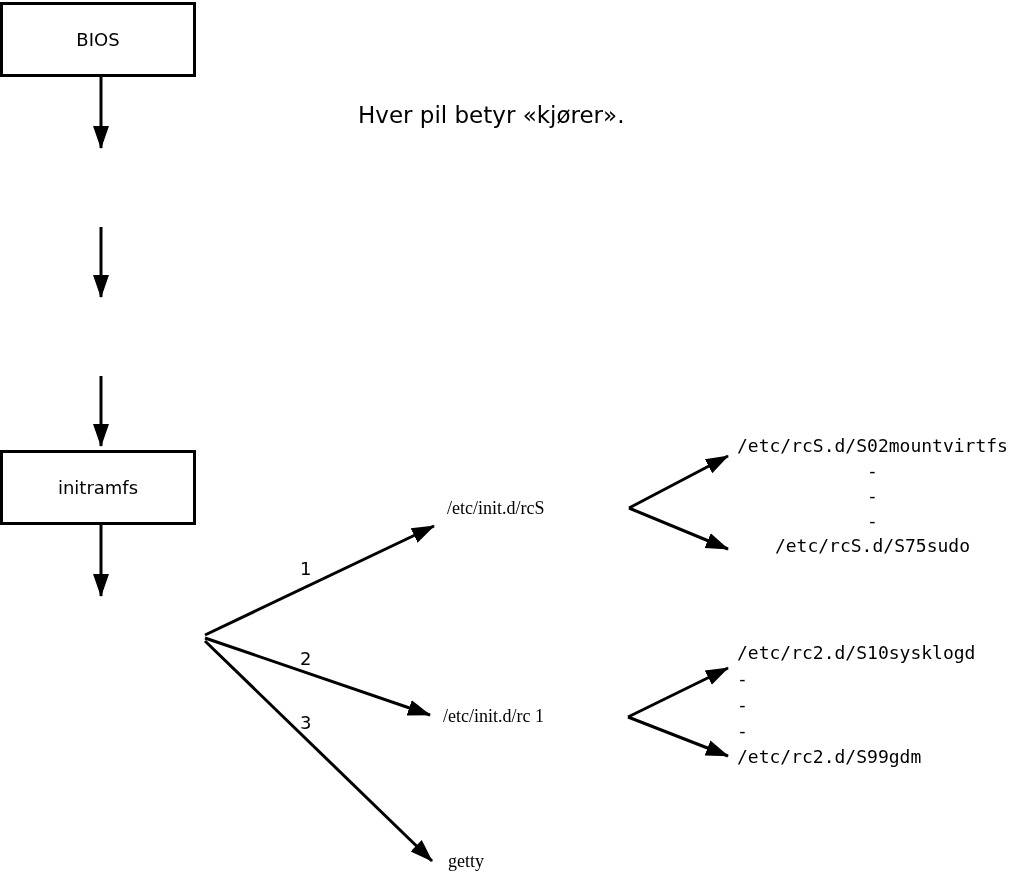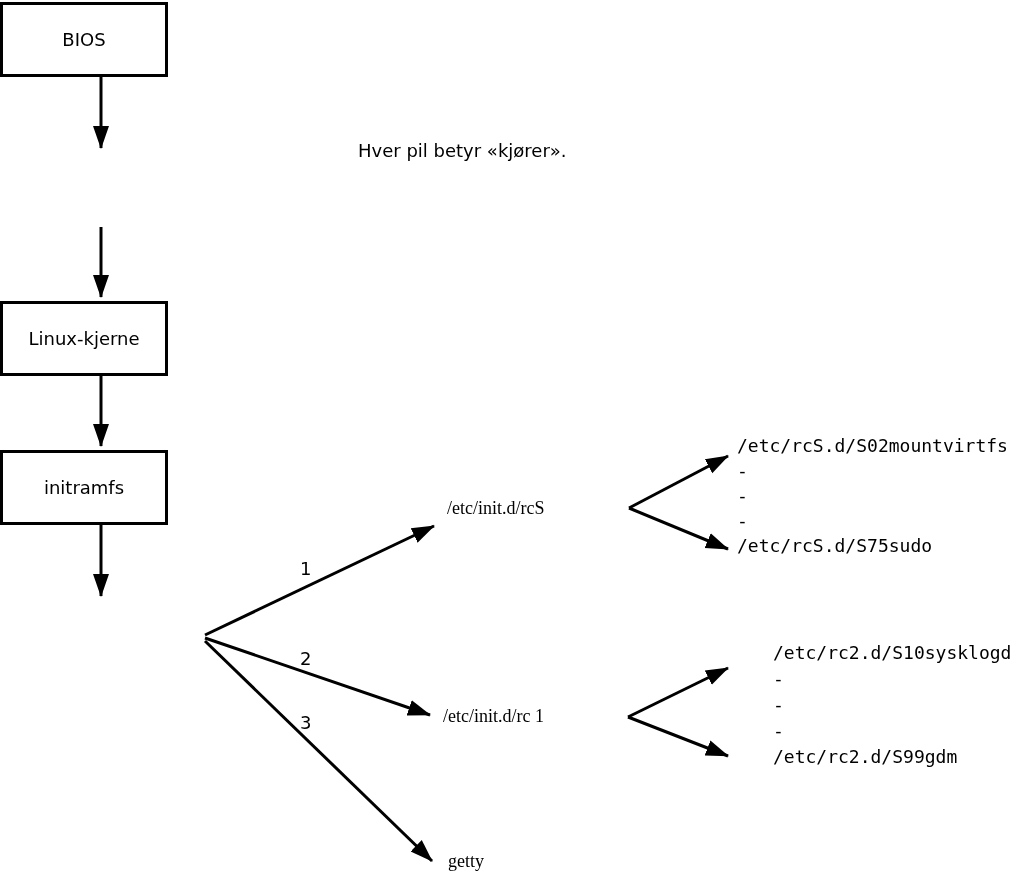--- a/index.html
+++ b/index.html
@@ -14,58 +14,57 @@
   }
   .arrow-layer {
     position: absolute;
     left: 0; top: 0;
     width: 1024px; height: 875px;
   }
   .arrow-layer line { stroke: currentColor; stroke-width: 3; }
   .box {
     position: absolute;
     left: 0;
-    width: 168px;
+    width: 196px;
     height: 75px;
     box-sizing: border-box;
     border: 3px solid currentColor;
     background: var(--bg, #ffffff);
     display: flex;
     align-items: center;
     justify-content: center;
     font-size: 18px;
   }
   .note {
     position: absolute;
     left: 358px; top: 103px;
-    font-size: 18px;
+    font-size: 23px;
     line-height: 24px;
     white-space: pre;
-    margin-top: 36px;
   }
   .num {
     position: absolute;
     font-size: 18px;
     line-height: 22px;
   }
   .mono {
     position: absolute;
     font-family: Liberation Serif, serif;
     font-size: 18px;
     line-height: 24px;
     white-space: pre;
   }
   .script-block { position: absolute; }
   .script-block .script-line {
     font-family: "DejaVu Sans Mono", "Liberation Mono", monospace;
     font-size: 18px;
     white-space: pre;
   }
-  .block-rcS .script-line { height: 25px; line-height: 25px; }
-  .block-rc2 .script-line { height: 26px; line-height: 26px; margin-left: 36px; }
+  .block-rcS .script-line { height: 25px; line-height: 25px; text-align: center; }
+  .block-rc2 .script-line { height: 26px; line-height: 26px; }
 </style>
 </head>
 <body>
 
 <div class="canvas">
 
   <svg class="arrow-layer" viewBox="0 0 1024 875" xmlns="http://www.w3.org/2000/svg">
     <defs>
       <marker id="head" markerUnits="userSpaceOnUse" markerWidth="24" markerHeight="18" viewBox="0 0 24 18" refX="22" refY="9" orient="auto">
         <path d="M0,1 L23,9 L0,17 Z" fill="currentColor"></path>
@@ -83,23 +82,20 @@
 
     <line x1="629" y1="508" x2="728" y2="456" marker-end="url(#head)"></line>
     <line x1="629" y1="508" x2="728" y2="549" marker-end="url(#head)"></line>
 
     <line x1="628" y1="717" x2="728" y2="668" marker-end="url(#head)"></line>
     <line x1="628" y1="717" x2="728" y2="756" marker-end="url(#head)"></line>
   </svg>
 
   <div class="box" style="top:2px">
     <span>BIOS</span>
-  </div>
-  <div class="box" style="top:301px">
-    <span>Linux-kjerne</span>
   </div>
   <div class="box" style="top:450px">
     <span>initramfs</span>
   </div>
 
   <div class="note">Hver pil betyr «kjører».</div>
 
   <div class="num" style="left:300px; top:558px">1</div>
   <div class="num" style="left:300px; top:648px">2</div>
   <div class="num" style="left:300px; top:712px">3</div>

